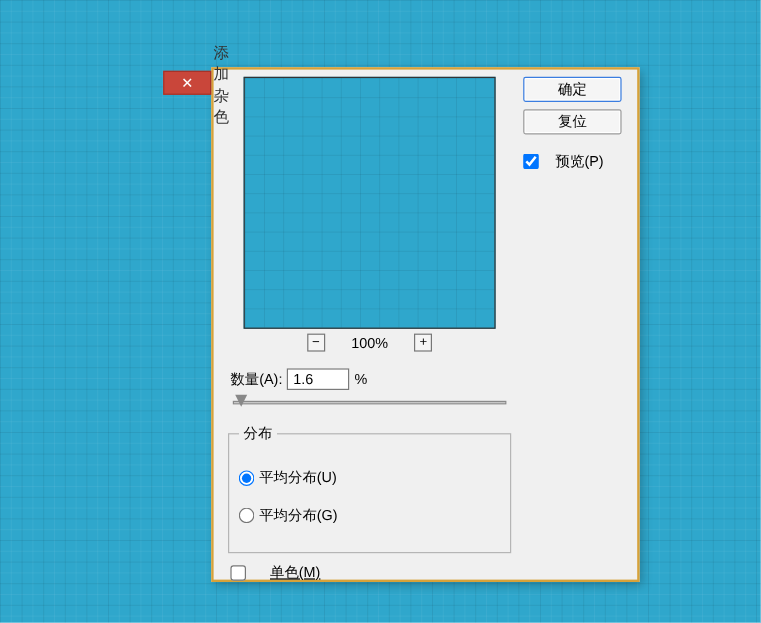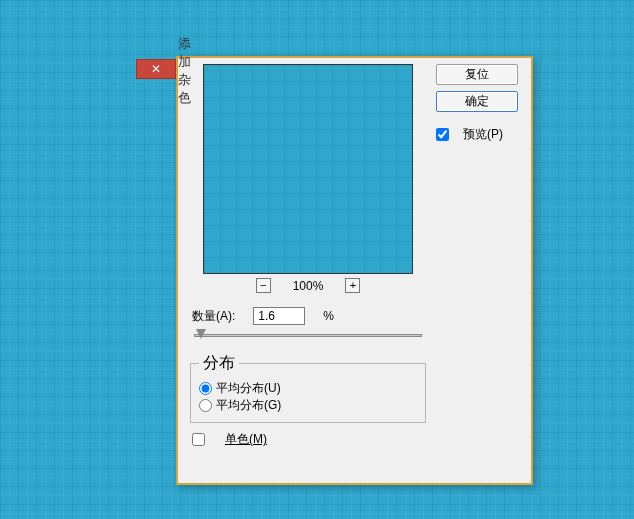--- a/index.html
+++ b/index.html
@@ -124,21 +124,21 @@
     display: flex;
     align-items: center;
     justify-content: center;
     font-size: 11px;
     line-height: 1;
     cursor: pointer;
   }
   .amount-row {
     display: flex;
     align-items: center;
-    gap: 18px;
+    gap: 4px;
     margin-left: 4px;
   }
   .amount-input {
     width: 52px;
     height: 18px;
     border: 1px solid #7a7a7a;
     font-size: 12px;
     padding: 0 4px;
     background: #fff;
   }
@@ -161,26 +161,26 @@
     border-left: 5px solid transparent;
     border-right: 5px solid transparent;
     border-top: 10px solid #888;
     cursor: pointer;
   }
   fieldset {
     border: 1px solid #b5b5b5;
     margin: 0 2px 8px 2px;
     padding: 6px 8px 8px 8px;
   }
-  legend { padding: 0 4px; font-size: 16px; }
+  legend { padding: 0 4px; font-size: 12px; }
   .radio-row {
     display: flex;
     align-items: center;
     gap: 4px;
-    margin: 0 0;
+    margin: 14px 0;
     cursor: pointer;
   }
   input[type="radio"] { margin: 0; }
   .mono-row {
     display: flex;
     align-items: center;
     gap: 20px;
     margin-left: 4px;
     text-decoration: underline;
   }
@@ -239,25 +239,25 @@
         </fieldset>
 
         <label class="mono-row">
           <input type="checkbox" style="">
           <span>单色(M)</span>
         </label>
 
       </div>
 
       <div class="right-col">
+        <div class="btn primary">
+          <span>确定</span>
+        </div>
         <div class="btn">
           <span>复位</span>
-        </div>
-        <div class="btn primary">
-          <span>确定</span>
         </div>
         <label class="preview-row">
           <input type="checkbox" checked="" style="">
           <span>预览(P)</span>
         </label>
       </div>
 
     </div>
   </div>
 </div>

